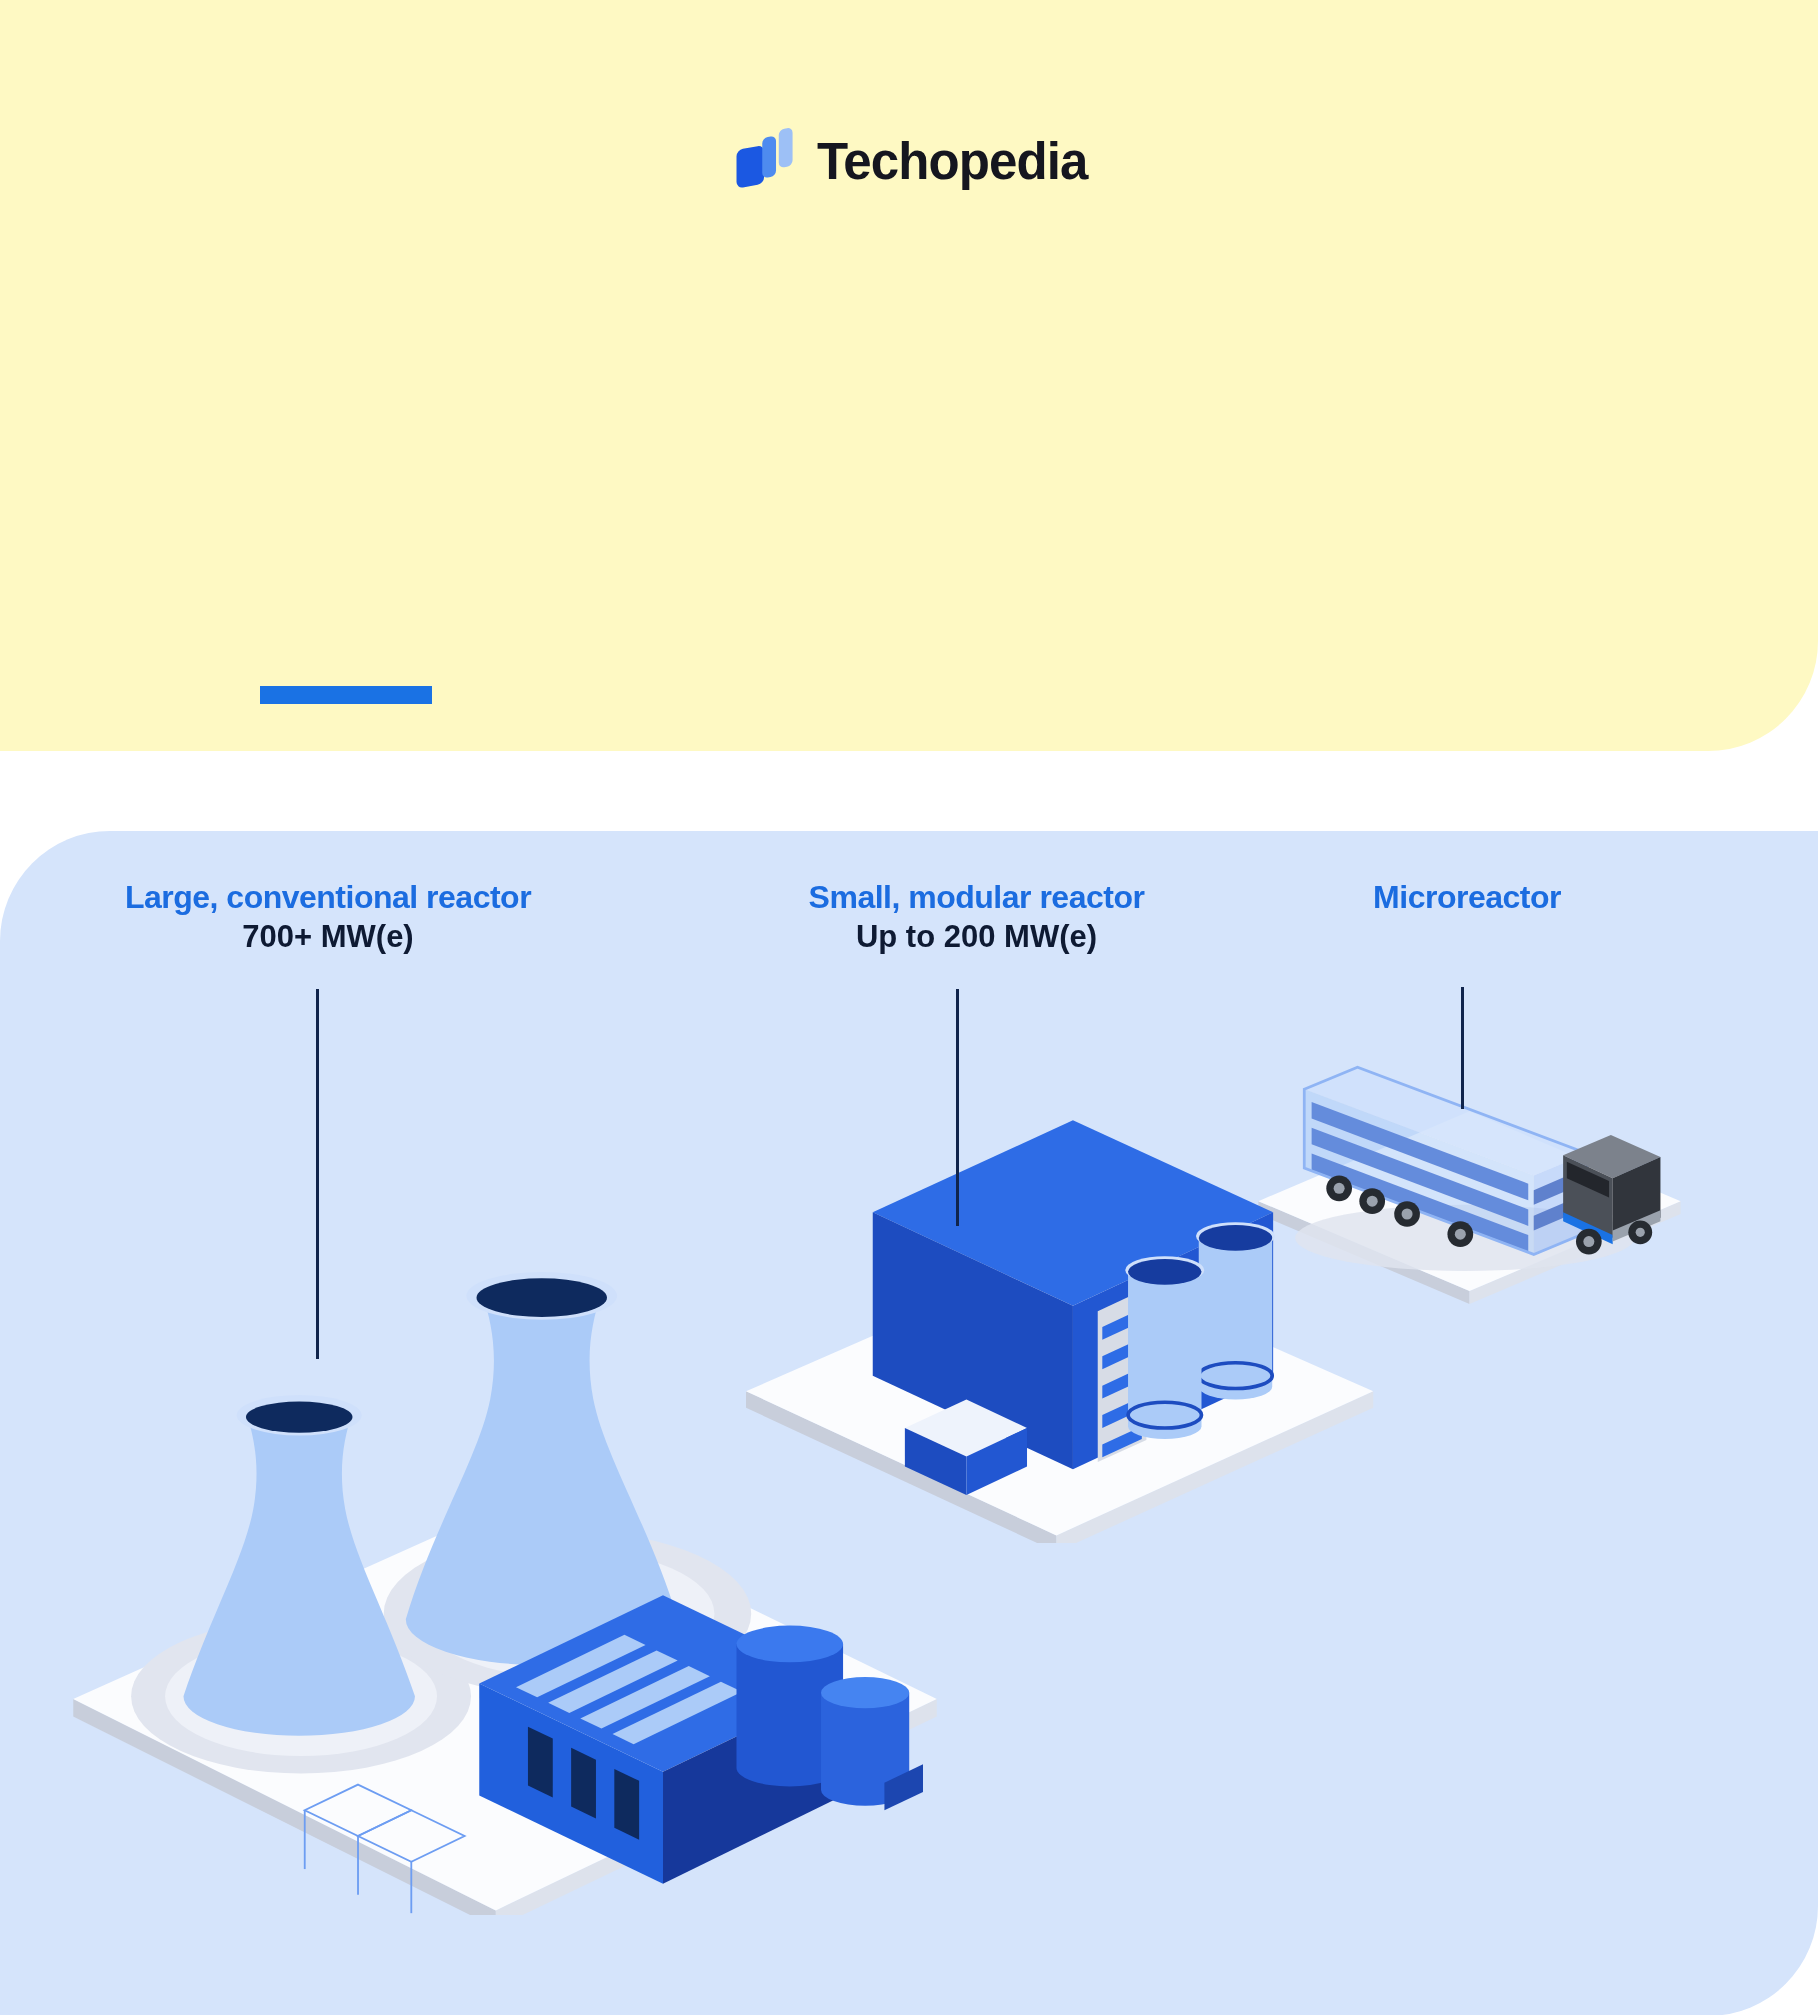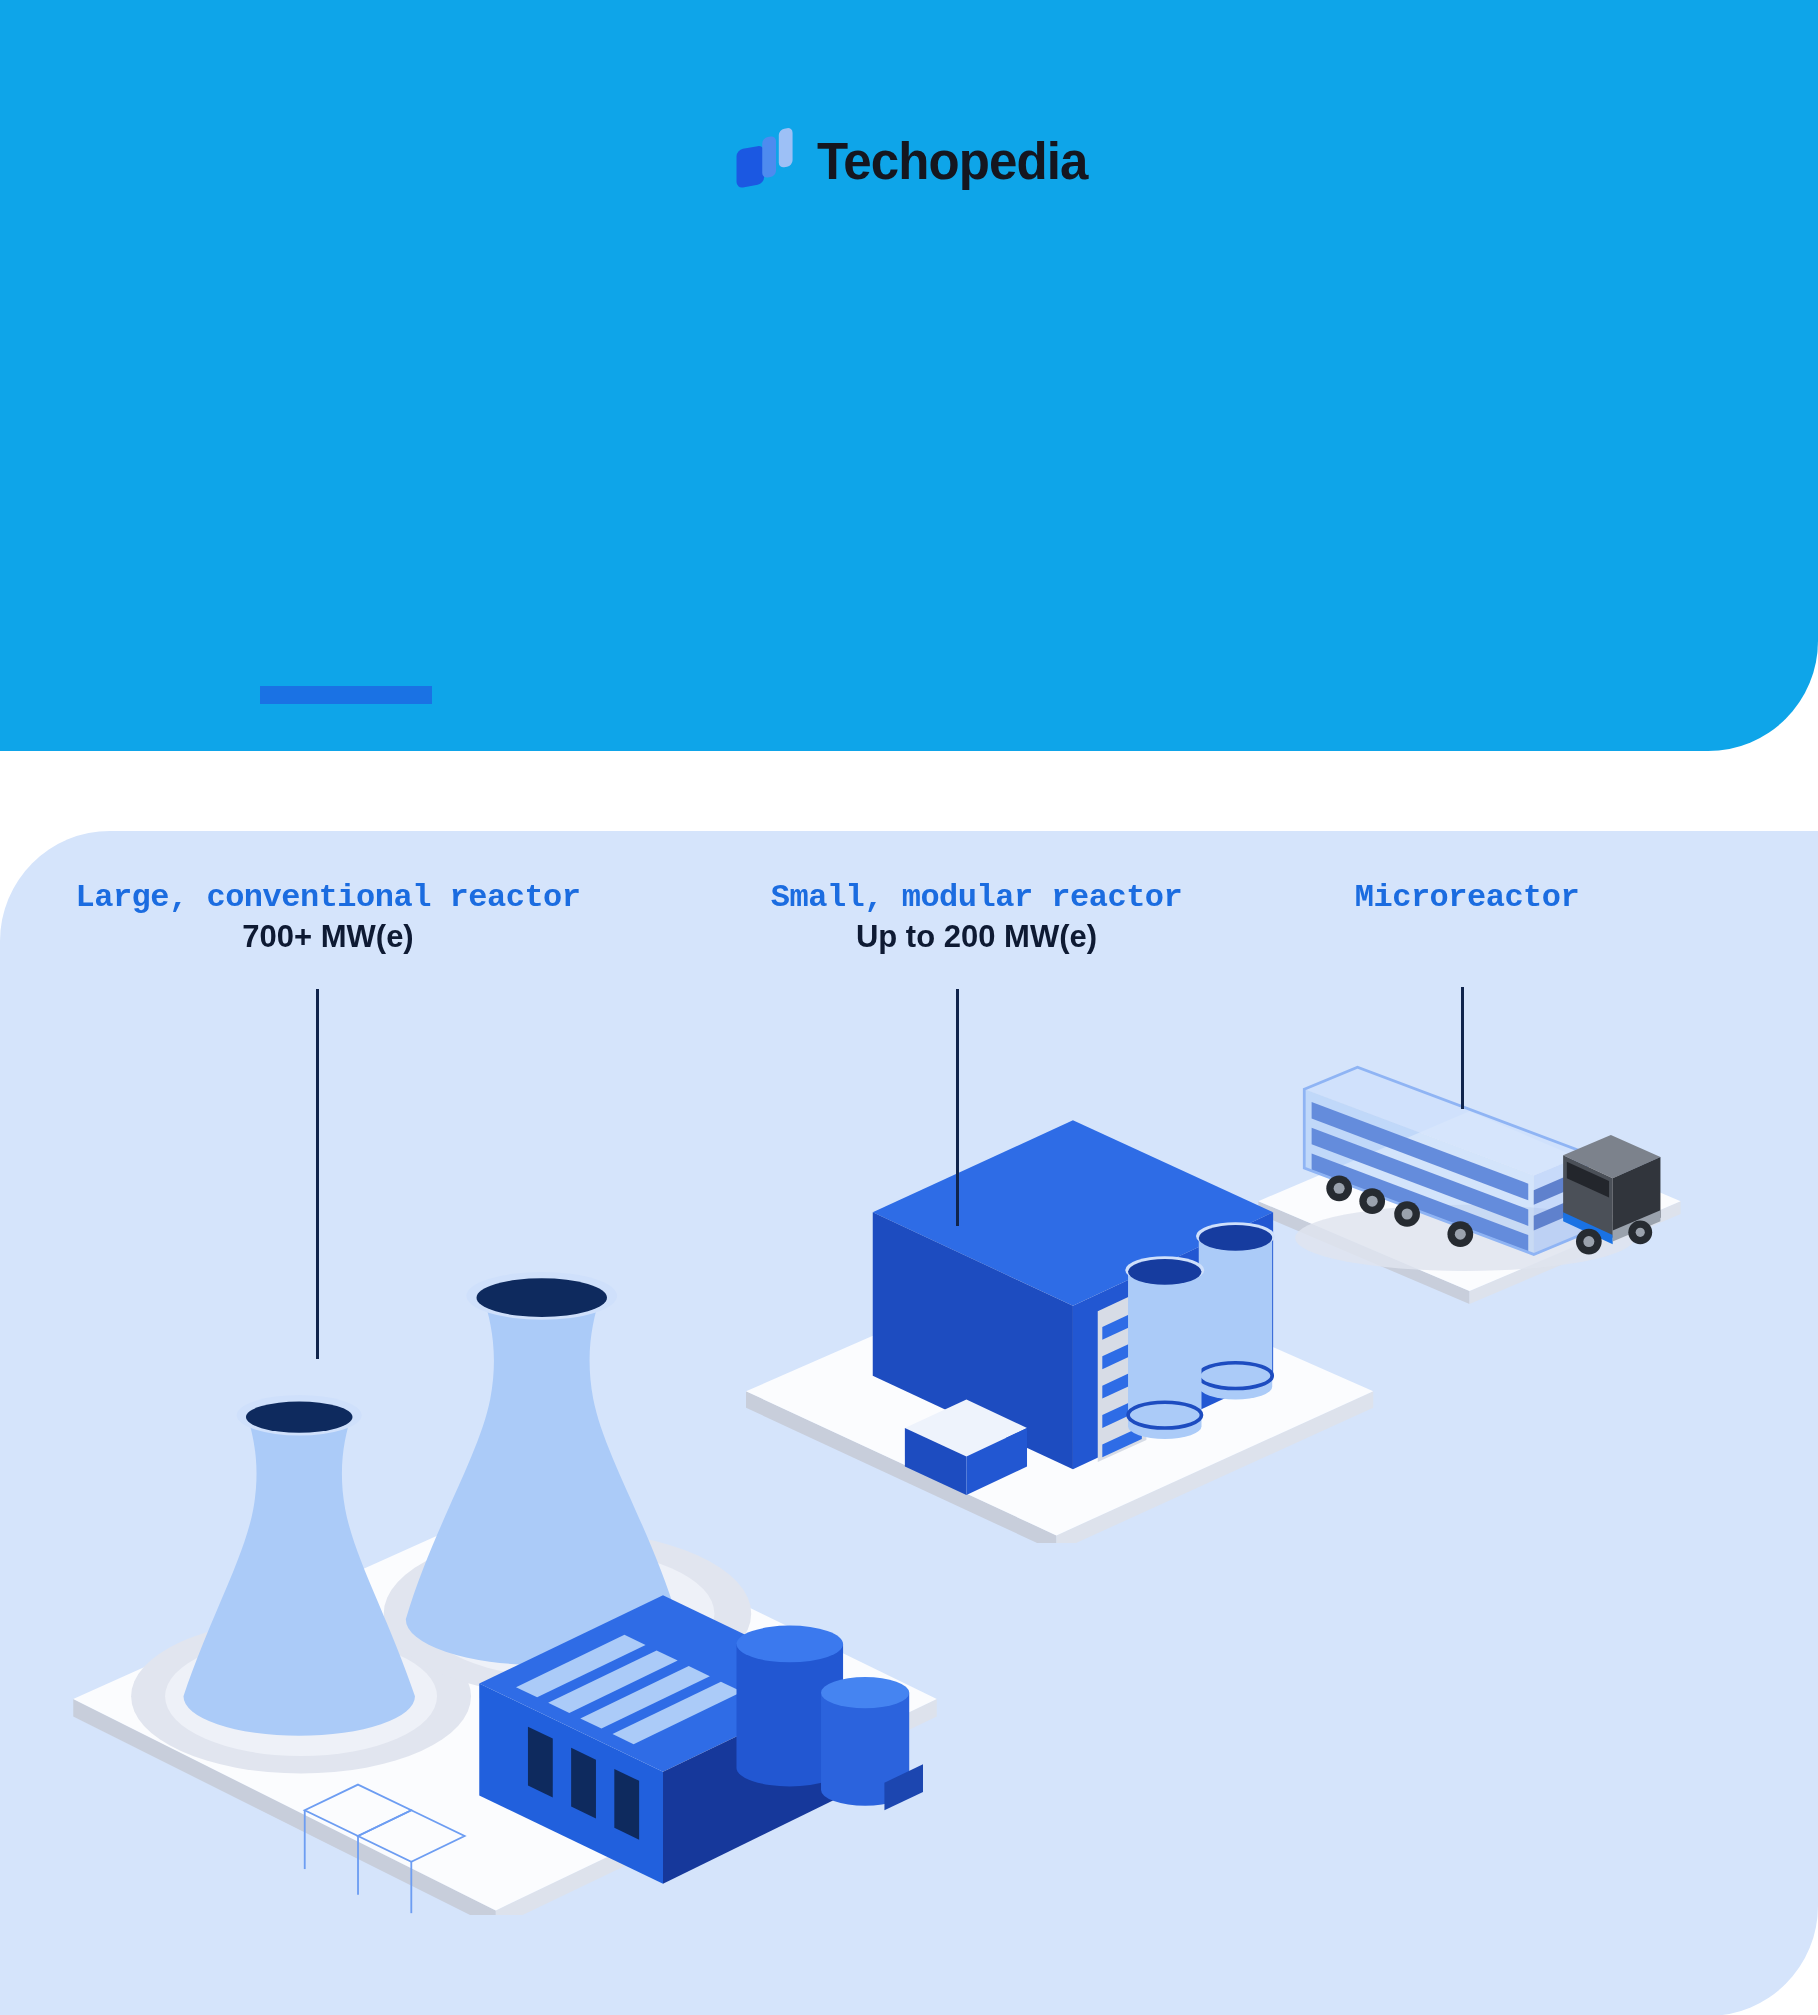--- a/index.html
+++ b/index.html
@@ -3,21 +3,21 @@
 <meta charset="utf-8">
 <style>
   html,body{margin:0;padding:0;background:#ffffff;}
   .page{
     position:relative;width:1818px;height:2016px;overflow:hidden;
     font-family:"Liberation Sans",sans-serif;background:#ffffff;
   }
   
   .hero{
     position:absolute;top:0;left:0;width:1818px;height:751px;
-    background:#0ea5e9;border-radius:0 0 110px 0;
+    background:#fef9c3;border-radius:0 0 110px 0;
   }
   .logo-row{
     position:absolute;top:127px;left:0;width:100%;
     display:flex;justify-content:center;align-items:center;gap:18.4px;
   }
   .logo-text{
     font-size:51px;font-weight:700;color:#15161f;letter-spacing:-0.9px;
   }
   .title{
     position:absolute;top:292px;left:0;width:100%;
@@ -27,21 +27,21 @@
   .accent-bar{
     position:absolute;top:686px;left:260px;width:172px;height:18.4px;
     background:#1a72e4;
   }
   
   .card{
     position:absolute;top:831px;left:0;width:1818px;height:1185px;
     background:#d5e4fb;border-radius:110px 0 110px 0;
   }
   .col-labels{position:absolute;top:48px;text-align:center;}
-  .col-title{font-size:32px;font-weight:700;color:#1b6ce0;letter-spacing:-0.5px;font-family:Liberation Mono, monospace;}
+  .col-title{font-size:32px;font-weight:700;color:#1b6ce0;letter-spacing:-0.5px;}
   .col-capacity{font-size:31px;font-weight:600;color:#0e1a33;margin-top:3px;}
   .connector{position:absolute;width:2.8px;background:#10244c;}
   .illo{position:absolute;}
 </style>
 </head>
 <body>
 
 <div class="page">
 
   <section class="hero">

